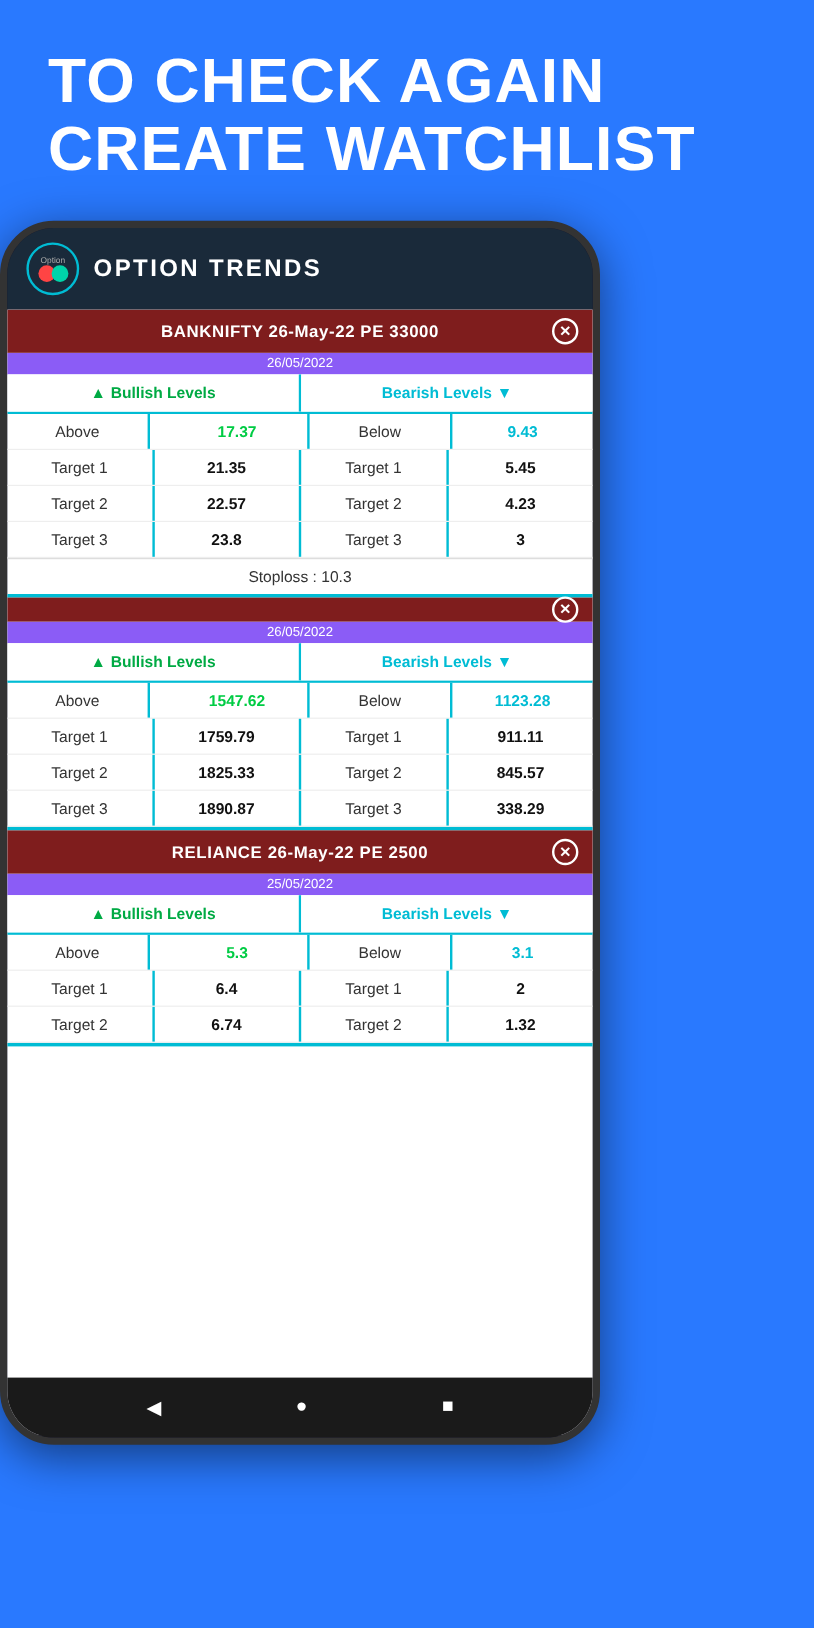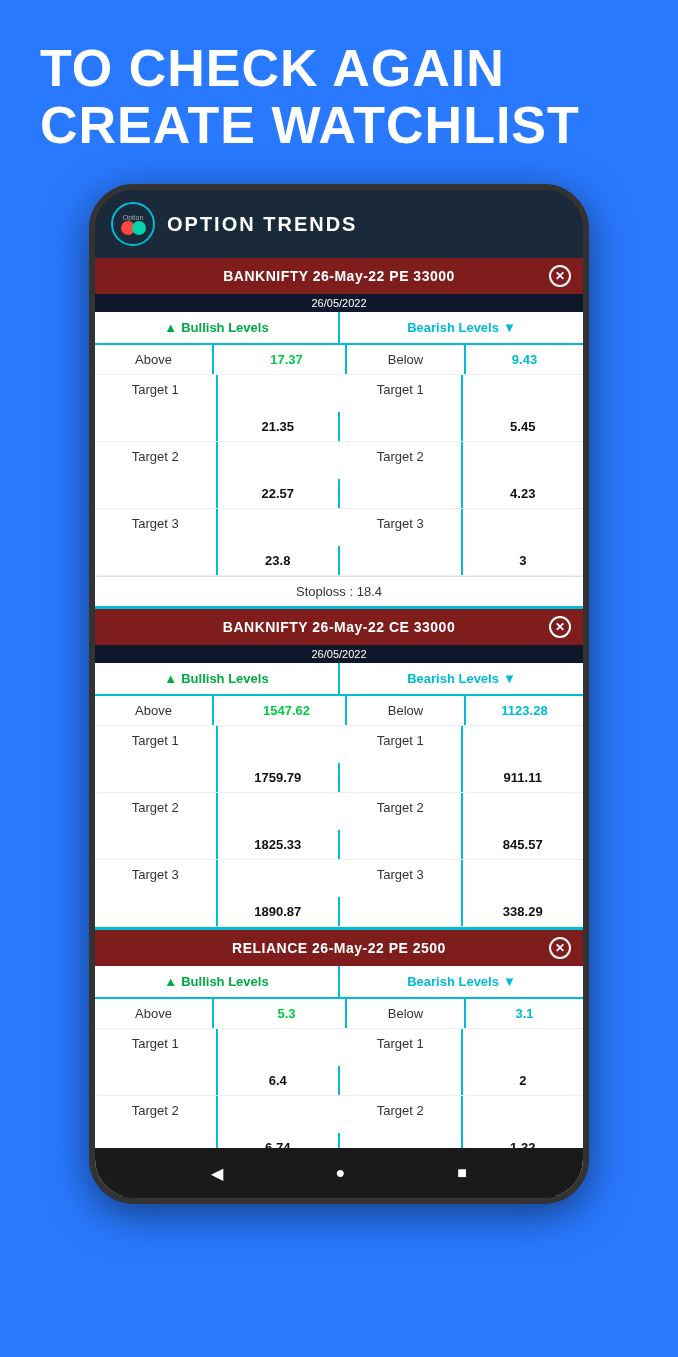--- a/index.html
+++ b/index.html
@@ -17,21 +17,21 @@
       color: white;
       font-size: 52px;
       font-weight: 900;
       line-height: 1.1;
       text-transform: uppercase;
       letter-spacing: 1px;
     }
 
     .phone-container {
       display: flex;
-      justify-content: center;
+      justify-content: flex-start;
       margin-top: 10px;
       border-radius: 30px;
     }
 
     .phone {
       width: 500px;
       height: 1020px;
       background: #1a1a2e;
       border-radius: 45px;
       border: 6px solid #333;
@@ -126,21 +126,21 @@
       border-radius: 50%;
       color: white;
       display: flex;
       align-items: center;
       justify-content: center;
       font-size: 12px;
       font-weight: bold;
     }
 
     .card-date {
-      background: #0f172a;
+      background: #8b5cf6;
       color: white;
       text-align: center;
       font-size: 11px;
       padding: 3px;
     }
 
     .levels-header {
       display: flex;
       border-bottom: 2px solid #00bcd4;
     }
@@ -216,21 +216,21 @@
     .cell {
       flex: 1;
       padding: 7px 6px;
       font-size: 13px;
       text-align: center;
     }
 
     .cell-label { color: #333; }
     .cell-green { color: #00cc44; font-weight: bold; padding-left: 20px; }
     .cell-blue { color: #00bcd4; font-weight: bold; }
-    .cell-dark { color: #111; font-weight: bold; margin-top: 37px; }
+    .cell-dark { color: #111; font-weight: bold; }
 
     .divider-right {
       border-right: 2px solid #00bcd4;
     }
   </style>
 </head>
 <body>
 
 <div class="hero-text">
   <div>TO CHECK AGAIN</div>
@@ -293,27 +293,26 @@
           </div>
           <div class="table-row-data">
             <div class="cell cell-label divider-right">Target 3</div>
             <div class="cell cell-dark divider-right">23.8</div>
             <div class="cell cell-label divider-right">Target 3</div>
             <div class="cell cell-dark">3</div>
           </div>
         </div>
         <div class="stoploss-row">
           <span>Stoploss :</span>
-          <span>18.4</span>
+          <span>10.3</span>
         </div>
       </div>
 
       <div class="card">
         <div class="card-header">
-          <span class="card-title">BANKNIFTY 26-May-22 CE 33000</span>
           <div class="close-btn">✕</div>
         </div>
         <div class="card-date">26/05/2022</div>
         <div class="levels-header">
           <div class="levels-header-bullish divider-right">
             <span class="arrow-up">▲</span>
             <span>Bullish Levels</span>
           </div>
           <div class="levels-header-bearish">
             <span>Bearish Levels</span>
@@ -346,20 +345,21 @@
             <div class="cell cell-dark">338.29</div>
           </div>
         </div>
       </div>
 
       <div class="card">
         <div class="card-header">
           <span class="card-title">RELIANCE 26-May-22 PE 2500</span>
           <div class="close-btn">✕</div>
         </div>
+        <div class="card-date">25/05/2022</div>
         <div class="levels-header">
           <div class="levels-header-bullish divider-right">
             <span class="arrow-up">▲</span>
             <span>Bullish Levels</span>
           </div>
           <div class="levels-header-bearish">
             <span>Bearish Levels</span>
             <span class="arrow-down">▼</span>
           </div>
         </div>

